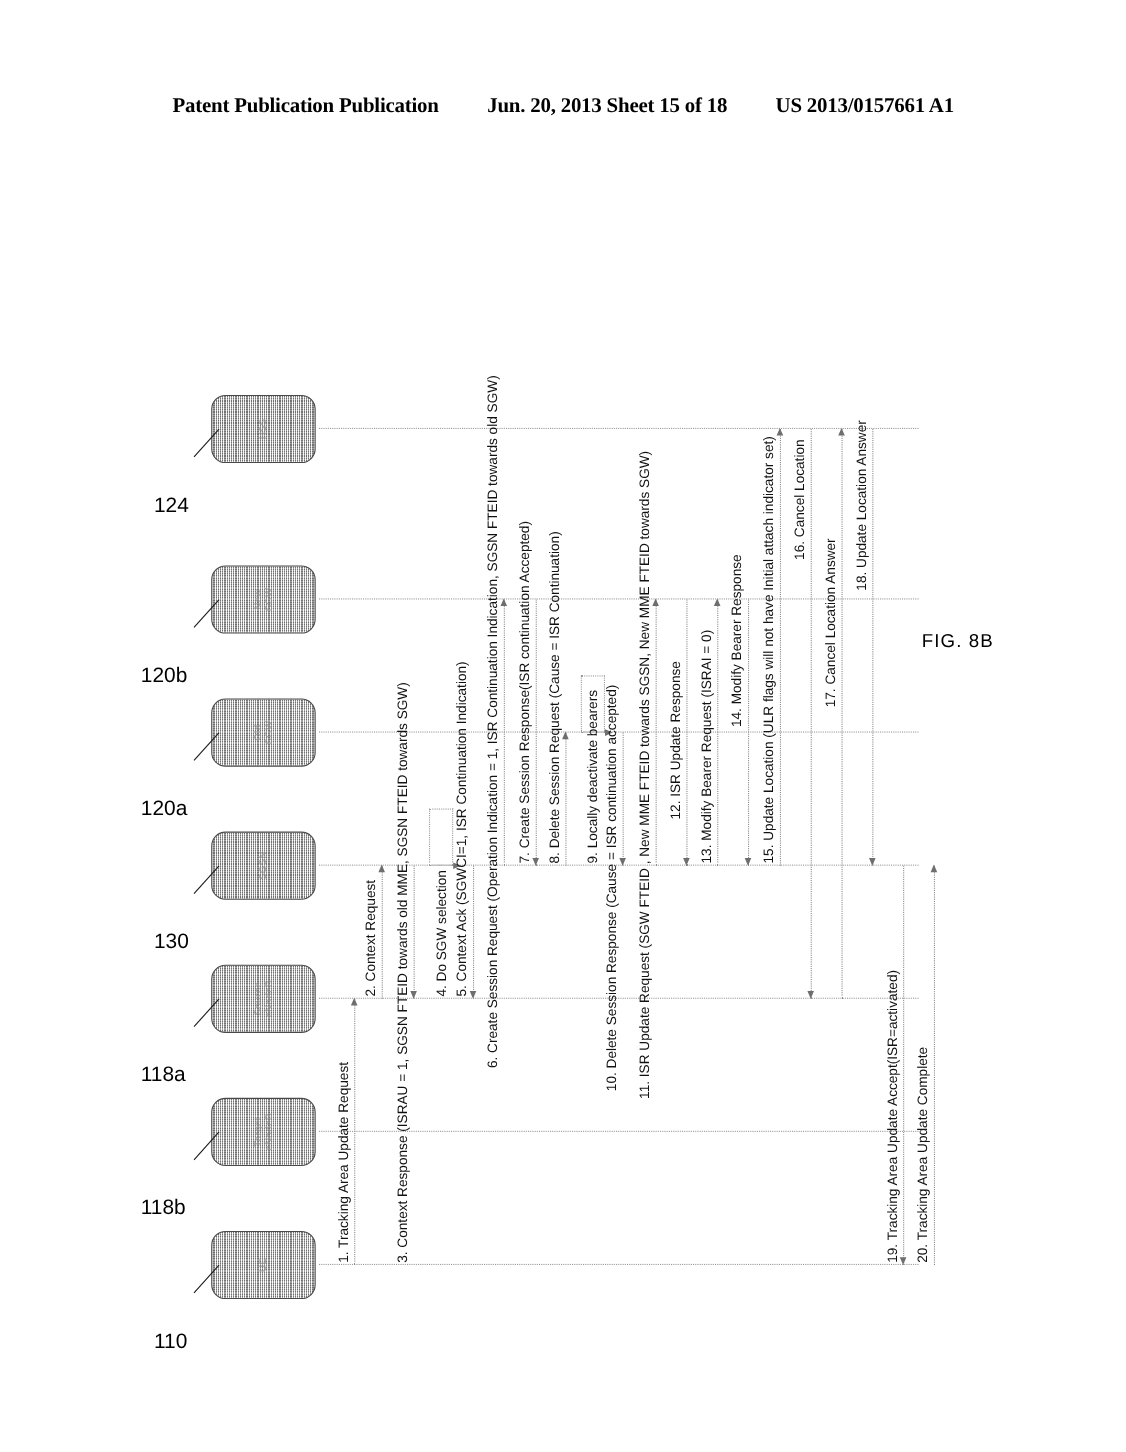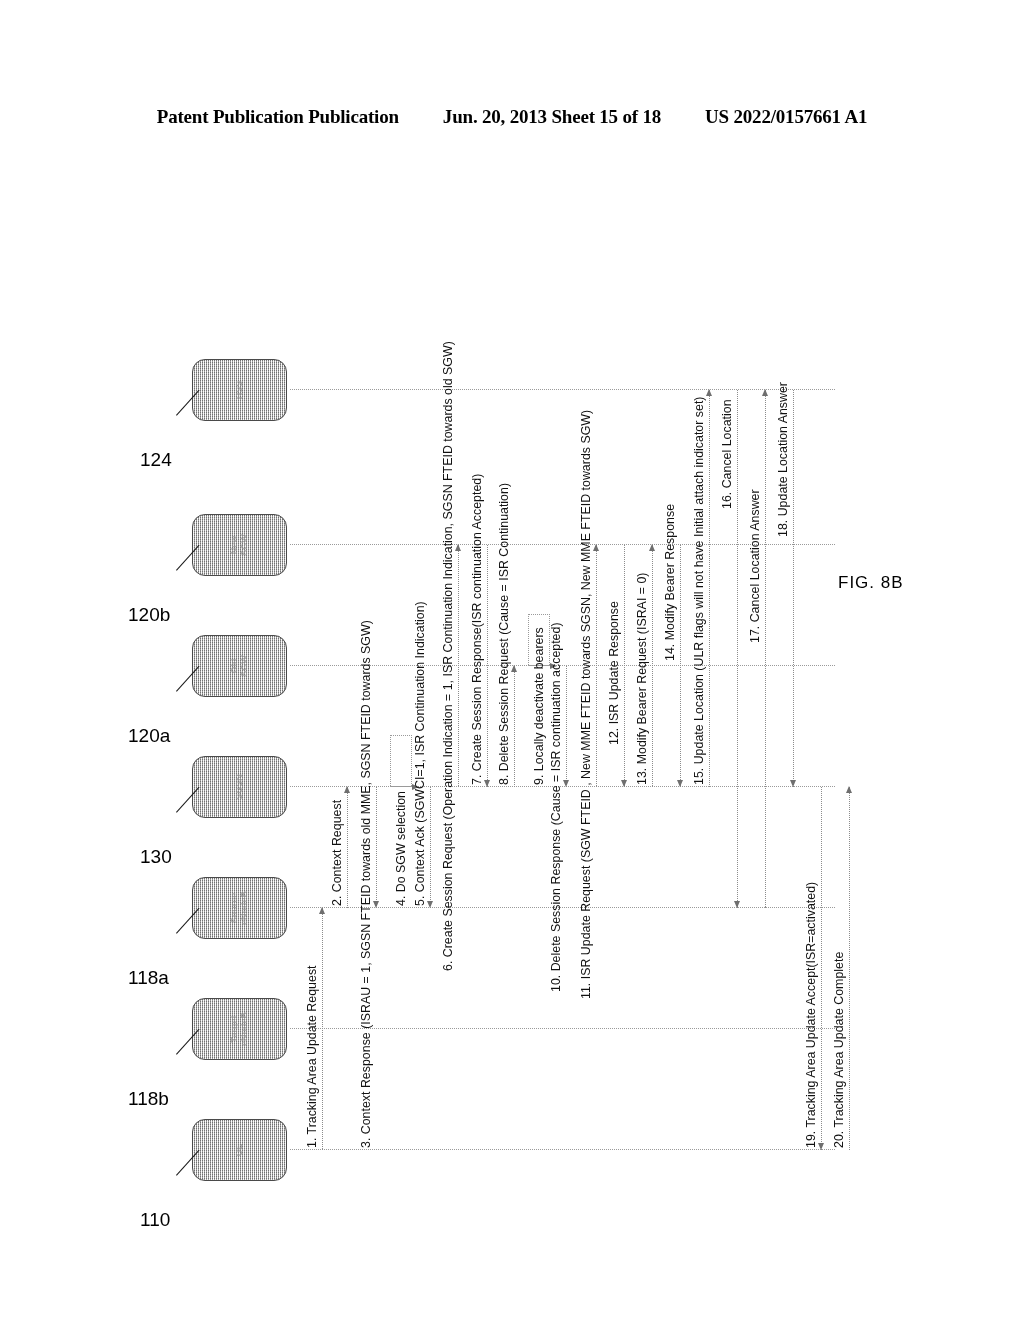--- a/index.html
+++ b/index.html
@@ -19,21 +19,21 @@
     display:flex;
     justify-content:center;
     align-items:baseline;
     font-family:"Liberation Serif", serif;
     font-weight:bold;
     font-size:19px;
     letter-spacing:-0.2px;
     white-space:nowrap;
   }
   .pub-header .h-left{margin-right:44px;}
-  .pub-header .h-mid{margin-right:44px;margin-top:20px;}
+  .pub-header .h-mid{margin-right:44px;}
   .pub-header .h-right{}
 
   
   
   #fig-wrap{
     position:absolute;
     left:512px;top:740px;           
     width:0;height:0;
   }
   #fig{
@@ -137,21 +137,21 @@
     white-space:nowrap;
     font-family:"Liberation Sans", sans-serif;
   }
 </style>
 </head>
 <body>
 
 <div class="pub-header">
   <span class="h-left">Patent Publication Publication</span>
   <span class="h-mid">Jun. 20, 2013  Sheet 15 of 18</span>
-  <span class="h-right">US 2022/0157661 A1</span>
+  <span class="h-right">US 2013/0157661 A1</span>
 </div>
 
 <div id="fig-wrap">
 <div id="fig">
 
   <div class="lifeline" style="left:95px;  top:128px; height:545px;"></div>
   <div class="lifeline" style="left:216px; top:128px; height:545px;"></div>
   <div class="lifeline" style="left:337px; top:128px; height:545px;"></div>
   <div class="lifeline" style="left:458px; top:128px; height:545px;"></div>
   <div class="lifeline" style="left:579px; top:128px; height:545px;"></div>

